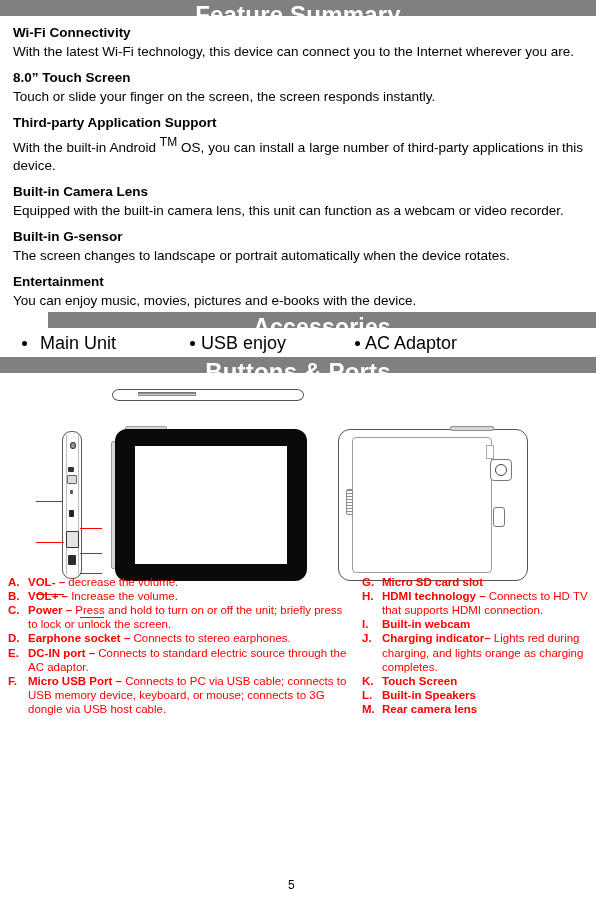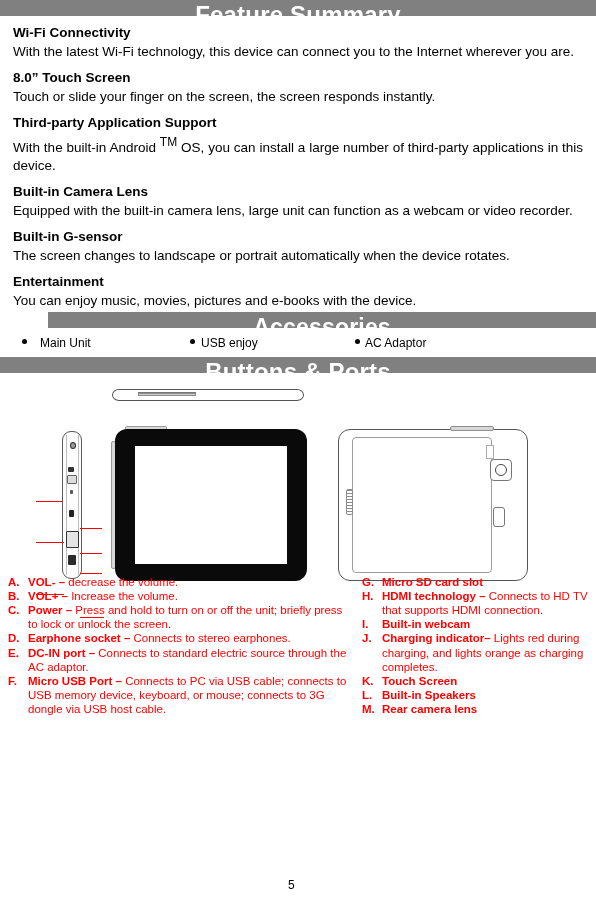--- a/index.html
+++ b/index.html
@@ -33,21 +33,21 @@
   p.body{
     font-size:13.5px;
     margin:0 0 2px 0;
     line-height:18px;
   }
   p.just{text-align:justify;text-align-last:left;}
   sup.tm{font-size:12px;vertical-align:super;}
 
   
   .acc-wrap{padding:5px 0 4px 0;}
-  .acc-row{display:flex;font-size:12px;line-height:20px;}
+  .acc-row{display:flex;font-size:18px;line-height:20px;}
   .acc-c1{width:190px;padding-left:22px;box-sizing:border-box;}
   .acc-c2{width:165px;}
   .acc-c3{width:auto;}
   .acc-item{display:flex;align-items:baseline;}
   .dot{
     display:inline-block;width:5px;height:5px;border-radius:50%;
     background:#000;margin-right:8px;flex:0 0 auto;position:relative;top:-3px;
   }
   .acc-c1 .dot{margin-right:13px;}
   .acc-c2 .dot{margin-right:6px;}
@@ -169,21 +169,21 @@
   <h3 class="sec">Wi-Fi Connectivity</h3>
   <p class="body">With the latest Wi-Fi technology, this device can connect you to the Internet wherever you are.</p>
 
   <h3 class="sec">8.0” Touch Screen</h3>
   <p class="body">Touch or slide your finger on the screen, the screen responds instantly.</p>
 
   <h3 class="sec">Third-party Application Support</h3>
   <p class="body just"><span>With the built-in Android </span><sup class="tm">TM</sup><span> OS, you can install a large number of third-party applications in this device.</span></p>
 
   <h3 class="sec">Built-in Camera Lens</h3>
-  <p class="body just">Equipped with the built-in camera lens, large unit can function as a webcam or video recorder.</p>
+  <p class="body just">Equipped with the built-in camera lens, this unit can function as a webcam or video recorder.</p>
 
   <h3 class="sec">Built-in G-sensor</h3>
   <p class="body">The screen changes to landscape or portrait automatically when the device rotates.</p>
 
   <h3 class="sec">Entertainment</h3>
   <p class="body">You can enjoy music, movies, pictures and e-books with the device.</p>
 </div>
 
 <div class="band accessories">Accessories</div>
 

